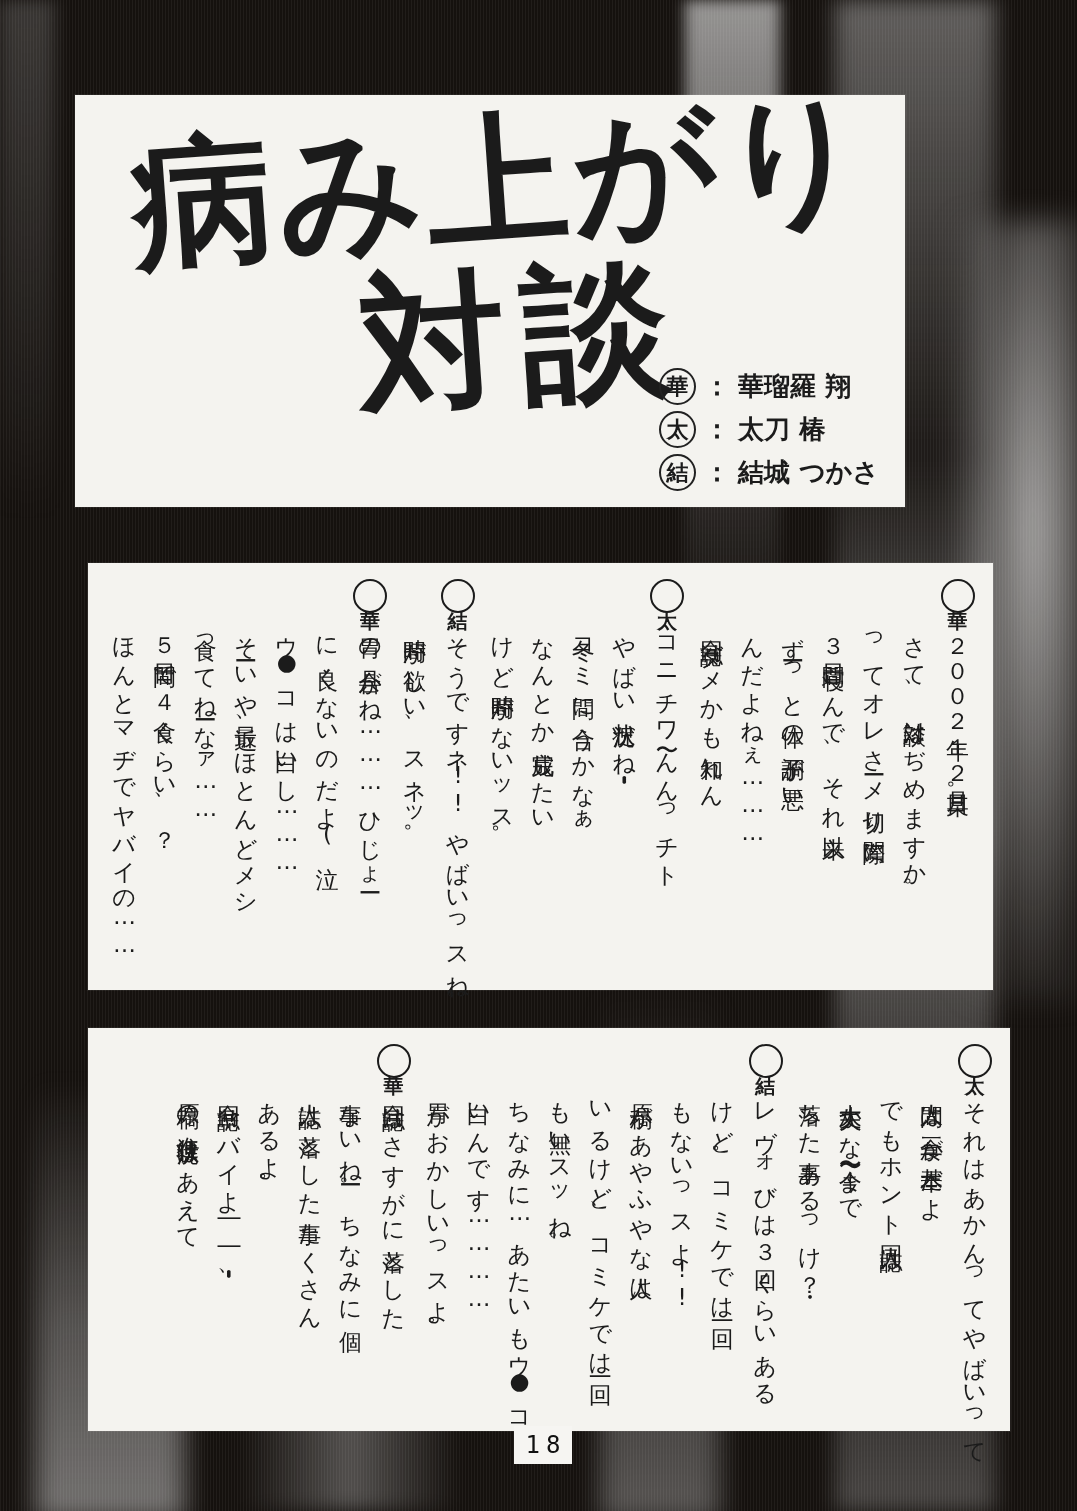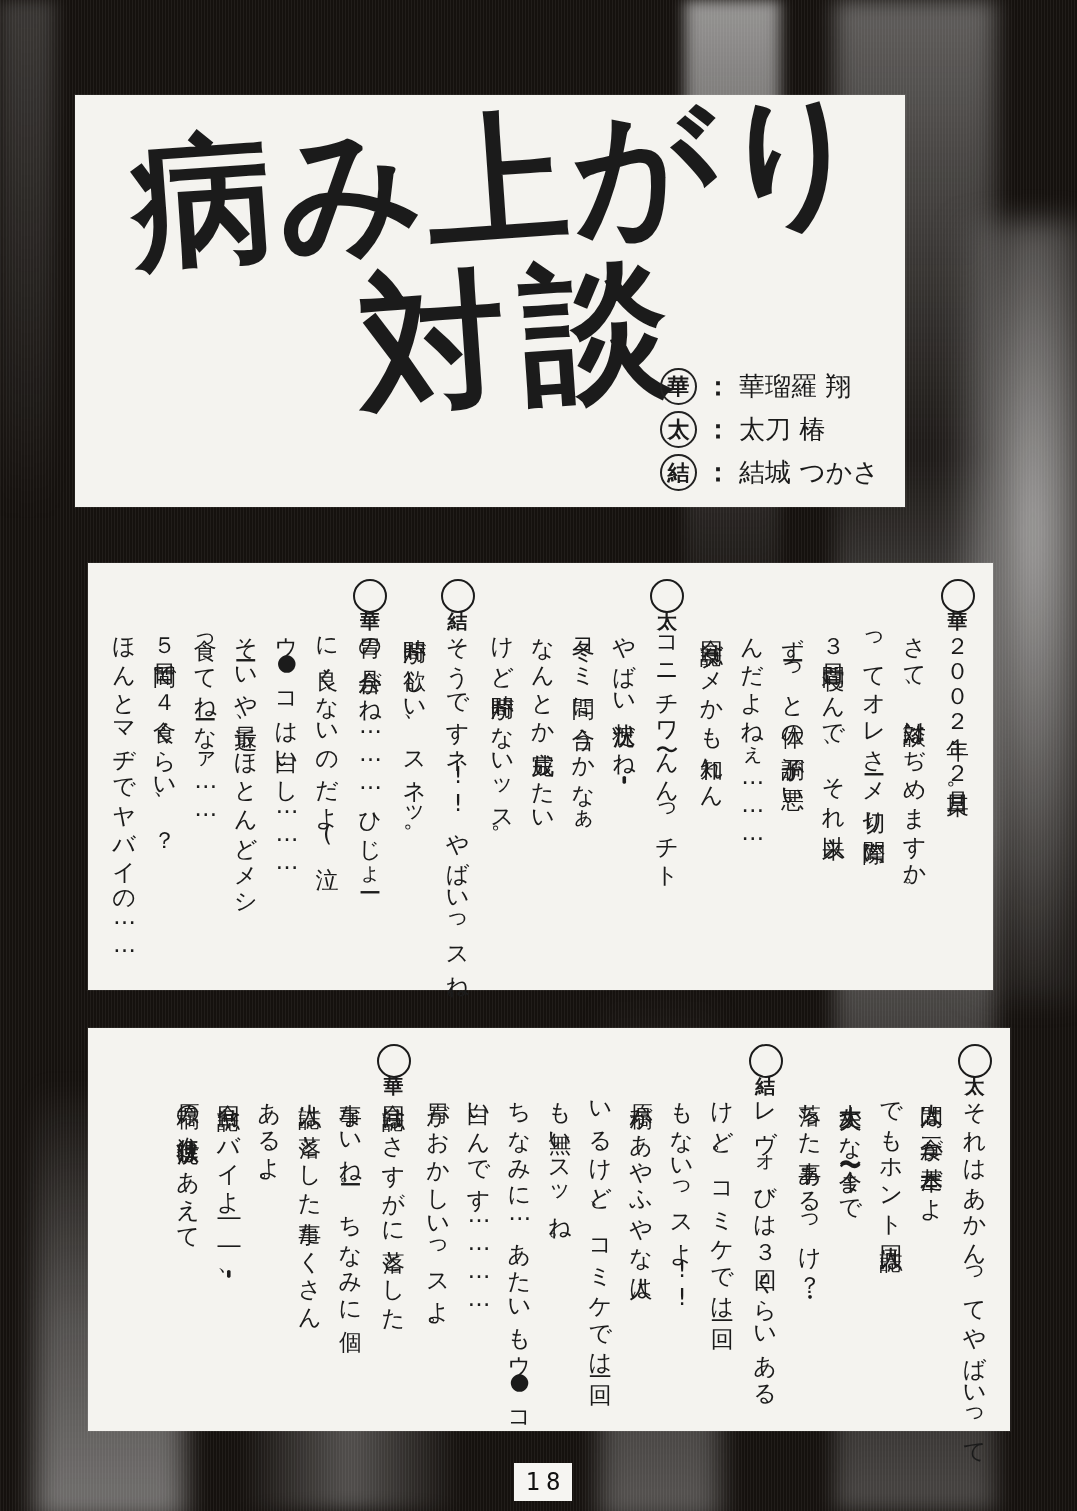--- a/index.html
+++ b/index.html
@@ -56,21 +56,21 @@
     margin:12px 0 0 268px; white-space:nowrap; line-height:1;
   }
   .credits { position:absolute; right:26px; bottom:16px; }
   .credit-row { display:flex; align-items:center; gap:8px; margin-top:6px; font-size:26px; }
   .credit-mark {
     width:37px; height:37px; border:2.5px solid #222; border-radius:50%;
     display:flex; align-items:center; justify-content:center;
     font-size:22px; font-weight:bold; flex:none;
   }
   .credit-colon { font-weight:bold; }
-  .credit-name { white-space:nowrap; font-weight:400; }
+  .credit-name { white-space:nowrap; font-weight:700; }
 
   
   .dialogue {
     writing-mode:vertical-rl;
     text-orientation:upright;
     padding:16px 18px 12px 10px;
     font-size:23px;
     letter-spacing:2px;
   }
   .panel1 { left:88px; top:563px; width:905px; height:427px; }
@@ -83,21 +83,21 @@
     text-align:center; line-height:31px; font-size:20px; font-weight:bold;
     margin-inline-end:8px;
     text-orientation:upright;
   }
 
   
   .page-box {
     position:absolute; left:514px; top:1426px; width:58px; height:38px;
     background:#f6f5f2; display:flex; align-items:center; justify-content:center;
     font-family:"DejaVu Sans Mono", monospace;
-    font-size:24px; letter-spacing:6px; color:#111; padding-left:6px;margin-top:37px;
+    font-size:24px; letter-spacing:6px; color:#111; padding-left:6px;
   }
 </style>
 </head>
 <body>
 
 <div class="smoke s1"></div>
 <div class="smoke s2"></div>
 <div class="smoke s3"></div>
 <div class="smoke s4"></div>
 <div class="smoke s5"></div>

